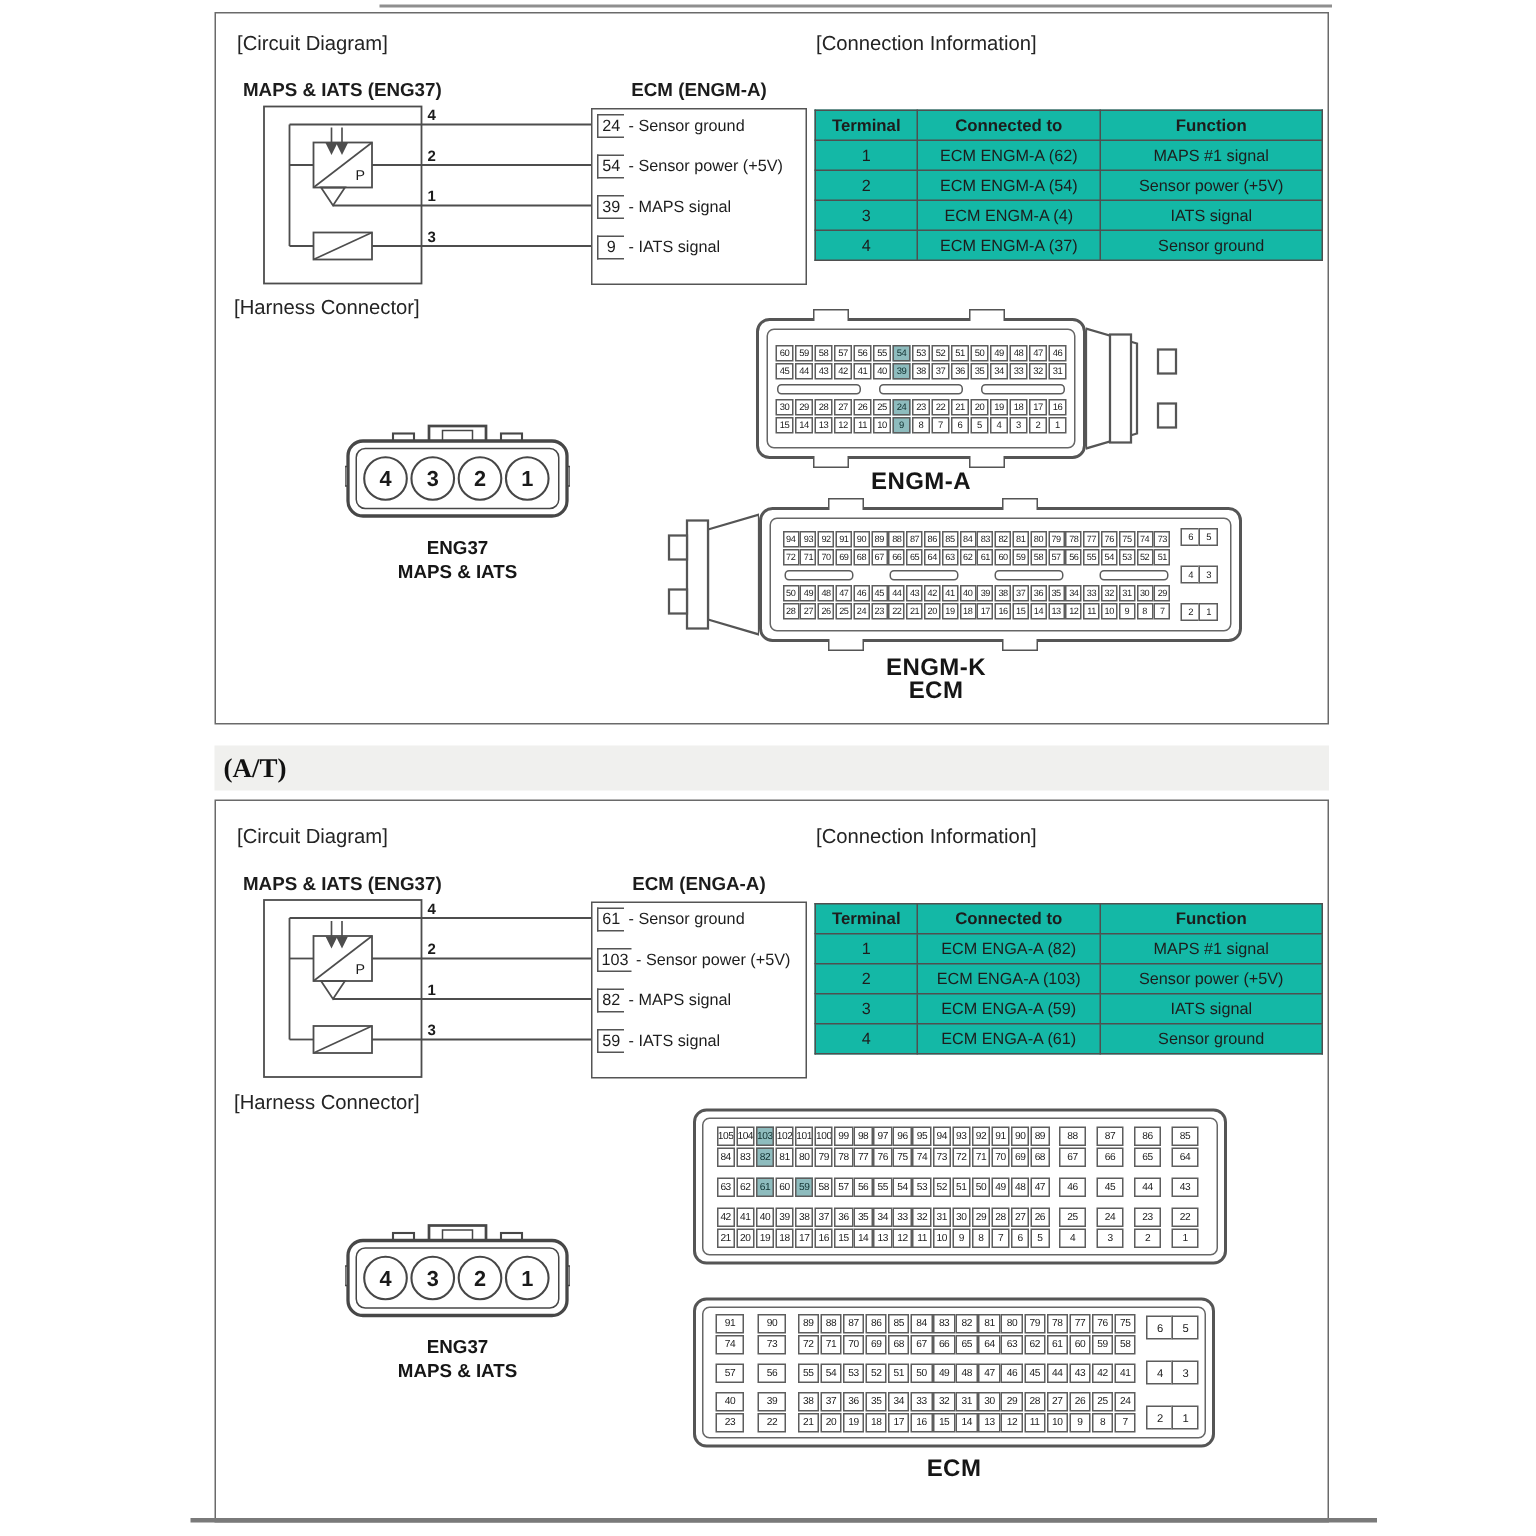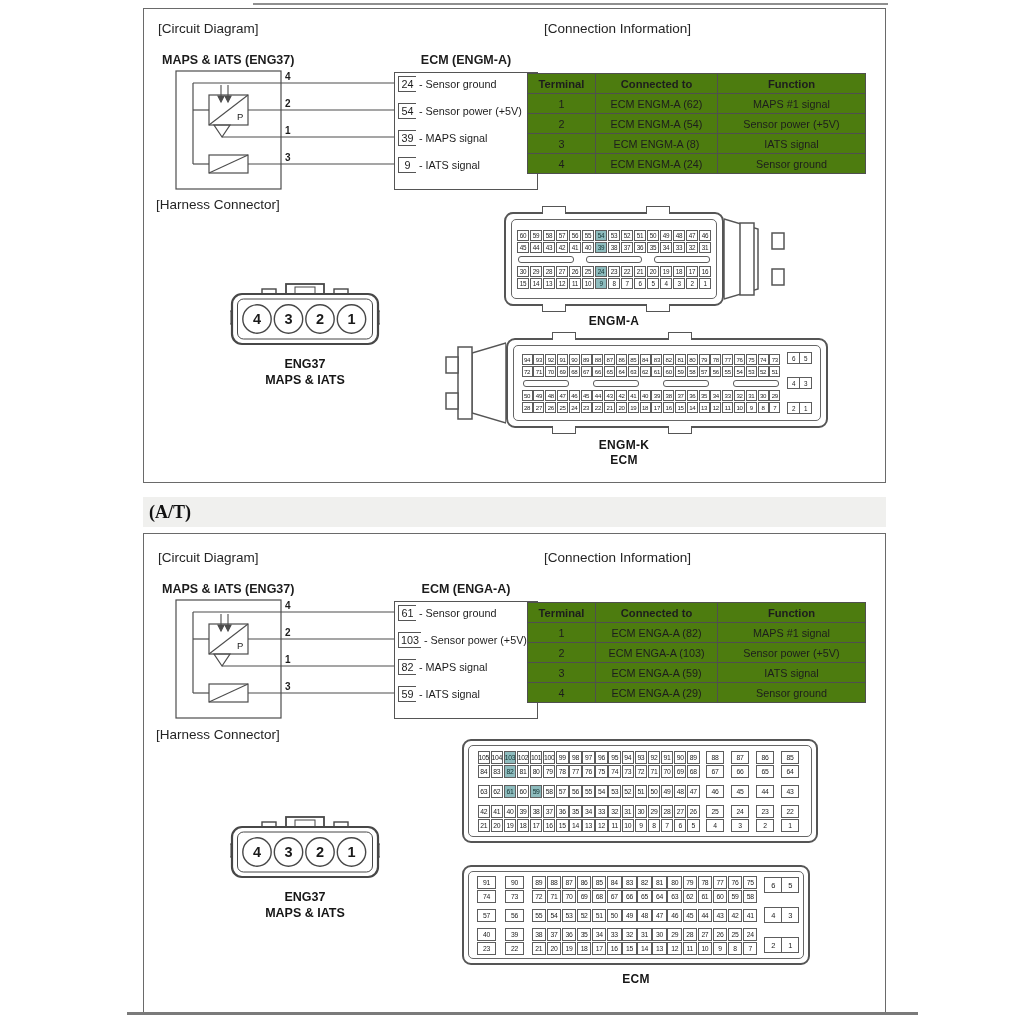--- a/index.html
+++ b/index.html
@@ -17,21 +17,21 @@
   .circuit-svg line, .circuit-svg rect, .circuit-svg polygon{stroke:#4d4d4d;fill:none;stroke-width:1.2;}
   .circuit-svg .thin{stroke-width:1.1;}
   .circuit-svg text{fill:#1c1c1c;stroke:none;font-family:"Liberation Sans",sans-serif;}
   .pin-num{font-size:10px;font-weight:bold;}
   .p-lab{font-size:9.5px;}
   .ecm-box{position:absolute;left:250px;top:63px;width:144px;height:118px;border:1.2px solid #555;background:#fff;box-sizing:border-box;}
   .ecm-pin{position:absolute;left:3px;display:flex;align-items:center;height:16px;white-space:nowrap;}
   .pinbox{display:inline-block;min-width:13px;padding:0 2px;height:14px;line-height:14px;border:1.1px solid #555;border-right:none;
           font-size:10.8px;text-align:center;color:#1d1d1d;}
   .pinlabel{font-size:10.8px;margin-left:3px;color:#1d1d1d;}
-  .conn-table{position:absolute;left:383px;top:64px;border-collapse:collapse;background:#4d7c0f;}
+  .conn-table{position:absolute;left:399px;top:64px;border-collapse:collapse;background:#14b8a6;}
   .conn-table th,.conn-table td{border:1px solid #4f4f4f;text-align:center;vertical-align:middle;height:19px;padding:0 3px;font-size:10.8px;color:#1d1d1d;}
   .conn-table th{font-size:11.2px;font-weight:bold;}
   .harness{position:absolute;width:150px;text-align:center;}
   .harness svg rect{fill:#fff;stroke:#474747;}
   .harness svg circle{fill:#fff;stroke:#474747;}
   .harness svg text{fill:#1a1a1a;font-family:"Liberation Sans",sans-serif;font-weight:bold;font-size:14.5px;}
   .h-cap{font-weight:bold;font-size:12.5px;color:#161616;line-height:16px;margin-top:5px;}
   
   .conn{position:absolute;}
   .conn-row{display:flex;align-items:center;}
@@ -54,21 +54,21 @@
   .seg.spread{gap:0;}
   .seg.spread .cell{width:var(--sw);margin:0 var(--smar);}
   .slot-row{display:flex;justify-content:space-between;margin:3px 1px;}
   .slot{height:7px;border:1px solid #5d5d5d;border-radius:3px;width:var(--slotw);box-sizing:border-box;}
   .side-block{display:flex;flex-direction:column;justify-content:space-between;align-self:stretch;margin-left:7px;padding:1px 0;}
   .side-row{display:flex;}
   .side-cell{display:flex;align-items:center;justify-content:center;box-sizing:border-box;border:1px solid #5d5d5d;background:#fff;
              width:var(--scw);height:var(--sch);font-size:var(--scf);color:#222;}
   .side-cell + .side-cell{margin-left:-1px;}
   .conn-caption{text-align:center;margin-top:7px;}
-  .conn-label{font-weight:bold;font-size:12px;color:#161616;line-height:15px;letter-spacing:.3px;}
+  .conn-label{font-weight:bold;font-size:16px;color:#161616;line-height:15px;letter-spacing:.3px;}
   
   .style-ecm-small{--cw:12px;--ch:11px;--cf:6.3px;--cgap:1px;--slotw:56px;}
   .style-ecm-small .conn-body{width:220px;height:94px;}
   .style-ecm-small .conn-inner{width:206px;height:80px;padding:6px 5px;}
   .style-ecm-small .conn-caption{width:220px;}
   .style-ecm-small .tab.t1{left:36px;} .style-ecm-small .tab.t2{left:140px;}
   .style-ecm-large{--cw:11px;--ch:11px;--cf:6.1px;--cgap:0.8px;--slotw:46px;--scw:13px;--sch:12px;--scf:6.3px;}
   .style-ecm-large .conn-body{width:322px;height:90px;}
   .style-ecm-large .conn-inner{width:308px;height:76px;padding:5px 6px;}
   .style-ecm-large .conn-caption{width:240px;margin-left:62px;}
@@ -161,26 +161,26 @@
             <td>ECM ENGM-A (62)</td>
             <td>MAPS #1 signal</td>
           </tr>
           <tr>
             <td>2</td>
             <td>ECM ENGM-A (54)</td>
             <td>Sensor power (+5V)</td>
           </tr>
           <tr>
             <td>3</td>
-            <td>ECM ENGM-A (8)</td>
+            <td>ECM ENGM-A (4)</td>
             <td>IATS signal</td>
           </tr>
           <tr>
             <td>4</td>
-            <td>ECM ENGM-A (24)</td>
+            <td>ECM ENGM-A (37)</td>
             <td>Sensor ground</td>
           </tr>
         </tbody>
       </table>
 
     <div class="lbl" style="left:12px;top:188px">[Harness Connector]</div>
 
     <div class="harness" style="left:86px;top:272px">
       <svg width="150" height="66" viewBox="0 0 150 66">
         <rect x="56" y="3" width="38" height="12" stroke-width="1.8"></rect>
@@ -544,21 +544,21 @@
             <td>ECM ENGA-A (103)</td>
             <td>Sensor power (+5V)</td>
           </tr>
           <tr>
             <td>3</td>
             <td>ECM ENGA-A (59)</td>
             <td>IATS signal</td>
           </tr>
           <tr>
             <td>4</td>
-            <td>ECM ENGA-A (29)</td>
+            <td>ECM ENGA-A (61)</td>
             <td>Sensor ground</td>
           </tr>
         </tbody>
       </table>
 
     <div class="lbl" style="left:12px;top:193px">[Harness Connector]</div>
 
     <div class="harness" style="left:86px;top:280px">
       <svg width="150" height="66" viewBox="0 0 150 66">
         <rect x="56" y="3" width="38" height="12" stroke-width="1.8"></rect>

